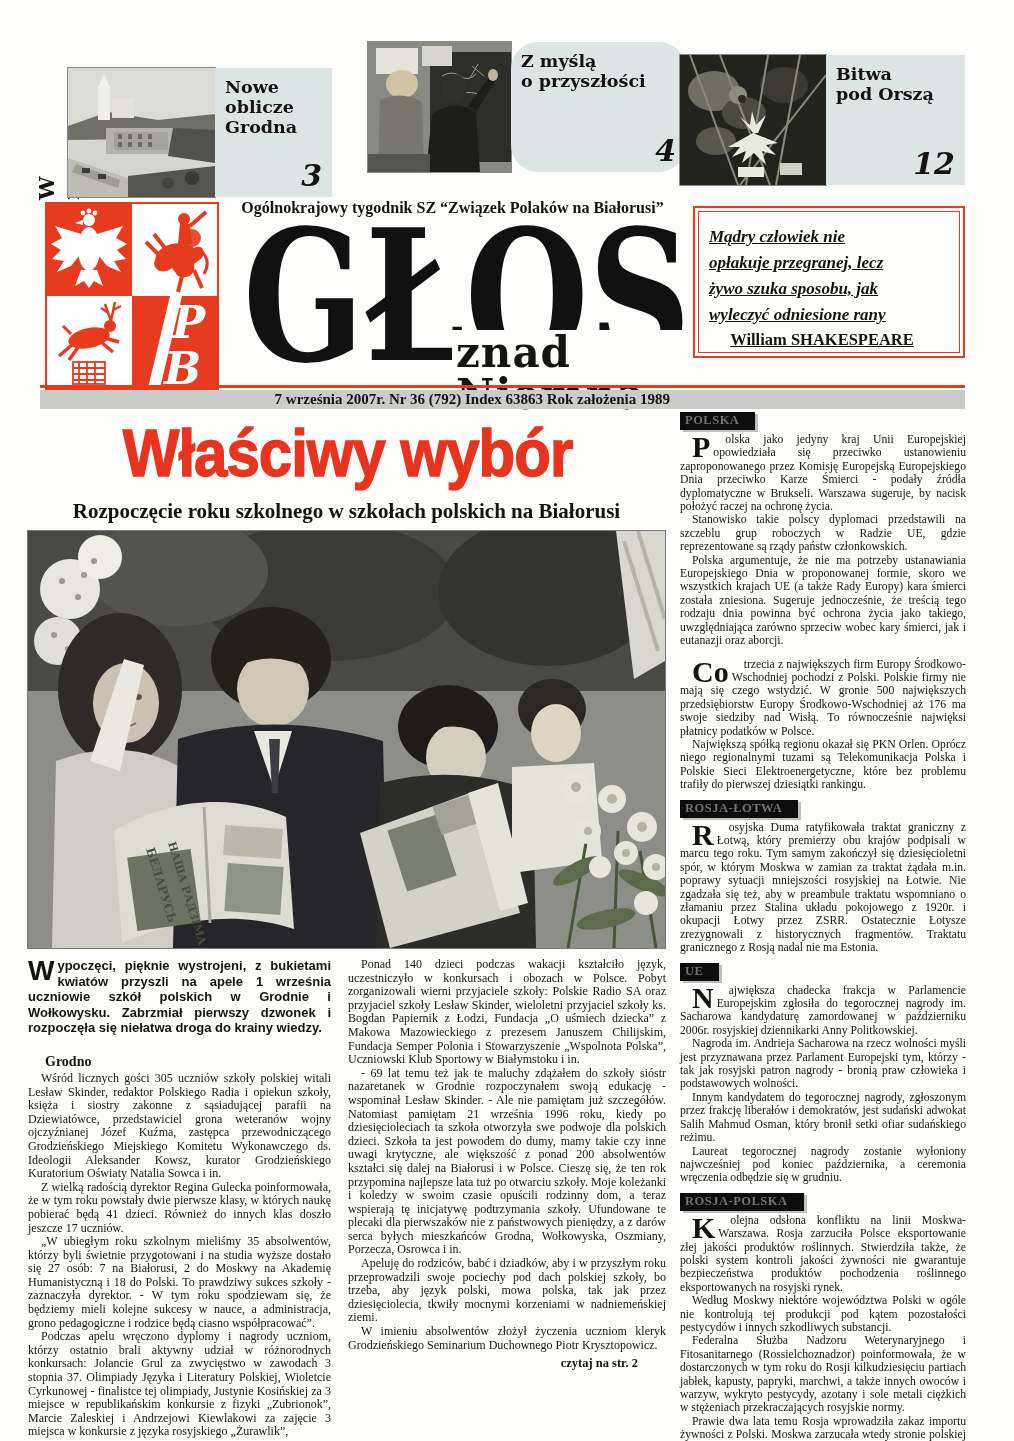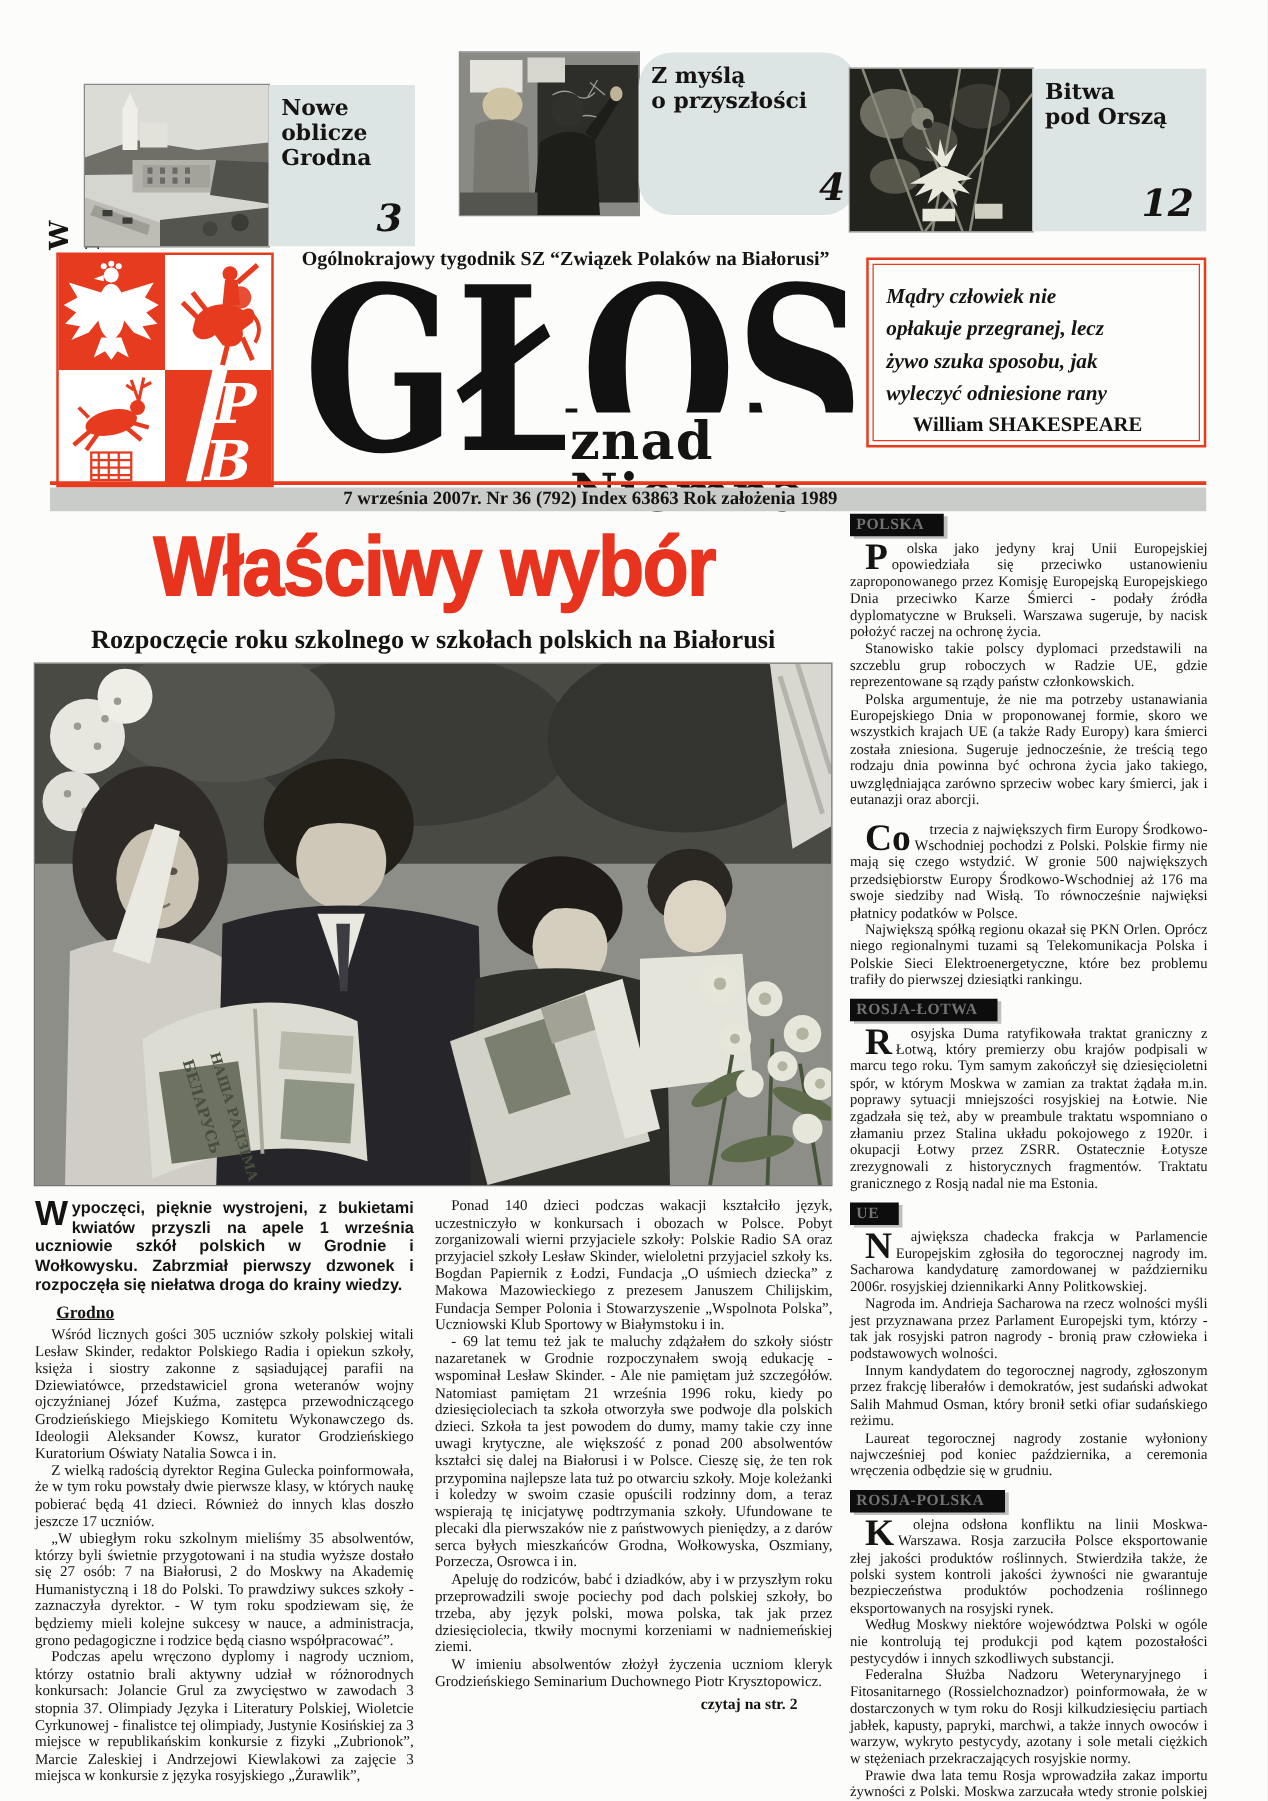--- a/index.html
+++ b/index.html
@@ -21,42 +21,42 @@
         border:2px solid #e63b1f;display:grid;grid-template-columns:1fr 1fr;grid-template-rows:1fr 1fr;background:#fff;}
   .logo .q{position:relative;overflow:hidden;}
   .q-red{background:#e63b1f;}
   .logo svg{display:block;width:100%;height:100%;}
   .tagline{position:absolute;left:225px;top:199px;width:455px;text-align:center;
            font:700 16px "Liberation Serif",serif;}
   .glos{position:absolute;left:243px;top:212px;width:450px;height:178px;}
   .znad{position:absolute;left:452px;top:330px;width:240px;
         font:700 42px/1 "DejaVu Serif",serif;letter-spacing:1px;background:#fcfcfa;padding:2px 0 4px 4px;}
   .quotebox{position:absolute;left:693px;top:206px;width:268px;height:148px;
-            border:2px solid #e63b1f;outline:1px solid #e63b1f;outline-offset:-6px;background:#fdfdfb;}
+            border:2px solid #e63b1f;outline:1px solid #e63b1f;outline-offset:-6px;background:#fdfdfb;text-decoration:underline;}
   .quote-text{padding:16px 10px 0 14px;font:700 italic 17px/26px "Liberation Serif",serif;white-space:pre-line;}
   .quote-author{text-align:center;padding:2px 14px 0 0;font:700 16.5px "Liberation Serif",serif;}
   .redline{position:absolute;left:40px;top:385px;width:925px;height:3px;background:#e63b1f;}
   .datebar{position:absolute;left:40px;top:390px;width:925px;height:19px;background:#c9ccc9;}
   .datebar span{display:block;width:630px;text-align:right;font:700 15px/19px "Liberation Serif",serif;}
 
   
   .headline{position:absolute;left:30px;top:420px;width:635px;text-align:center;color:#e8341f;
             font:700 60px/1 "Liberation Sans",sans-serif;letter-spacing:-1px;
             transform:scaleY(1.12);transform-origin:top center;-webkit-text-stroke:1.3px #e8341f;}
   .subhead{position:absolute;left:28px;top:499px;width:637px;text-align:center;
            font:700 21px "Liberation Serif",serif;}
   .mainphoto{position:absolute;left:28px;top:531px;width:637px;height:417px;outline:1px solid #777;background:#8e8e88;}
   .mainphoto svg{display:block;}
 
   .art{position:absolute;text-align:justify;}
   .art p{margin:0;font:12px/13.6px "Liberation Serif",serif;text-indent:13px;}
   #col1{left:28px;top:958px;width:303px;}
   #col2{left:348px;top:958px;width:318px;}
   .art p.intro{font:700 13px/15.6px "Liberation Sans",sans-serif;text-indent:0;margin-bottom:5px;}
-  .art p.subhead-g{font:700 14px/16px "Liberation Serif",serif;margin-top:7px;margin-bottom:2px;text-indent:17px;text-decoration:underline;}
+  .art p.subhead-g{font:700 14px/16px "Liberation Serif",serif;margin-top:18px;margin-bottom:2px;text-indent:17px;}
   .art p.italic, .it{}
   .art p.noindent{text-indent:0;}
   p.hasdrop{text-indent:0;}
   .drop{float:left;font:700 30px/25px "Liberation Serif",serif;margin:1px 3px 0 0;}
   .intro .drop{font:700 28px/24px "Liberation Sans",sans-serif;}
   .continued{text-align:right;font:700 12.5px "Liberation Serif",serif;padding-right:28px;margin-top:4px;}
 
   
   .newscol{position:absolute;left:680px;top:410px;width:286px;text-align:justify;}
   .newscol p{margin:0;font:11.7px/13.4px "Liberation Serif",serif;text-indent:12px;}

